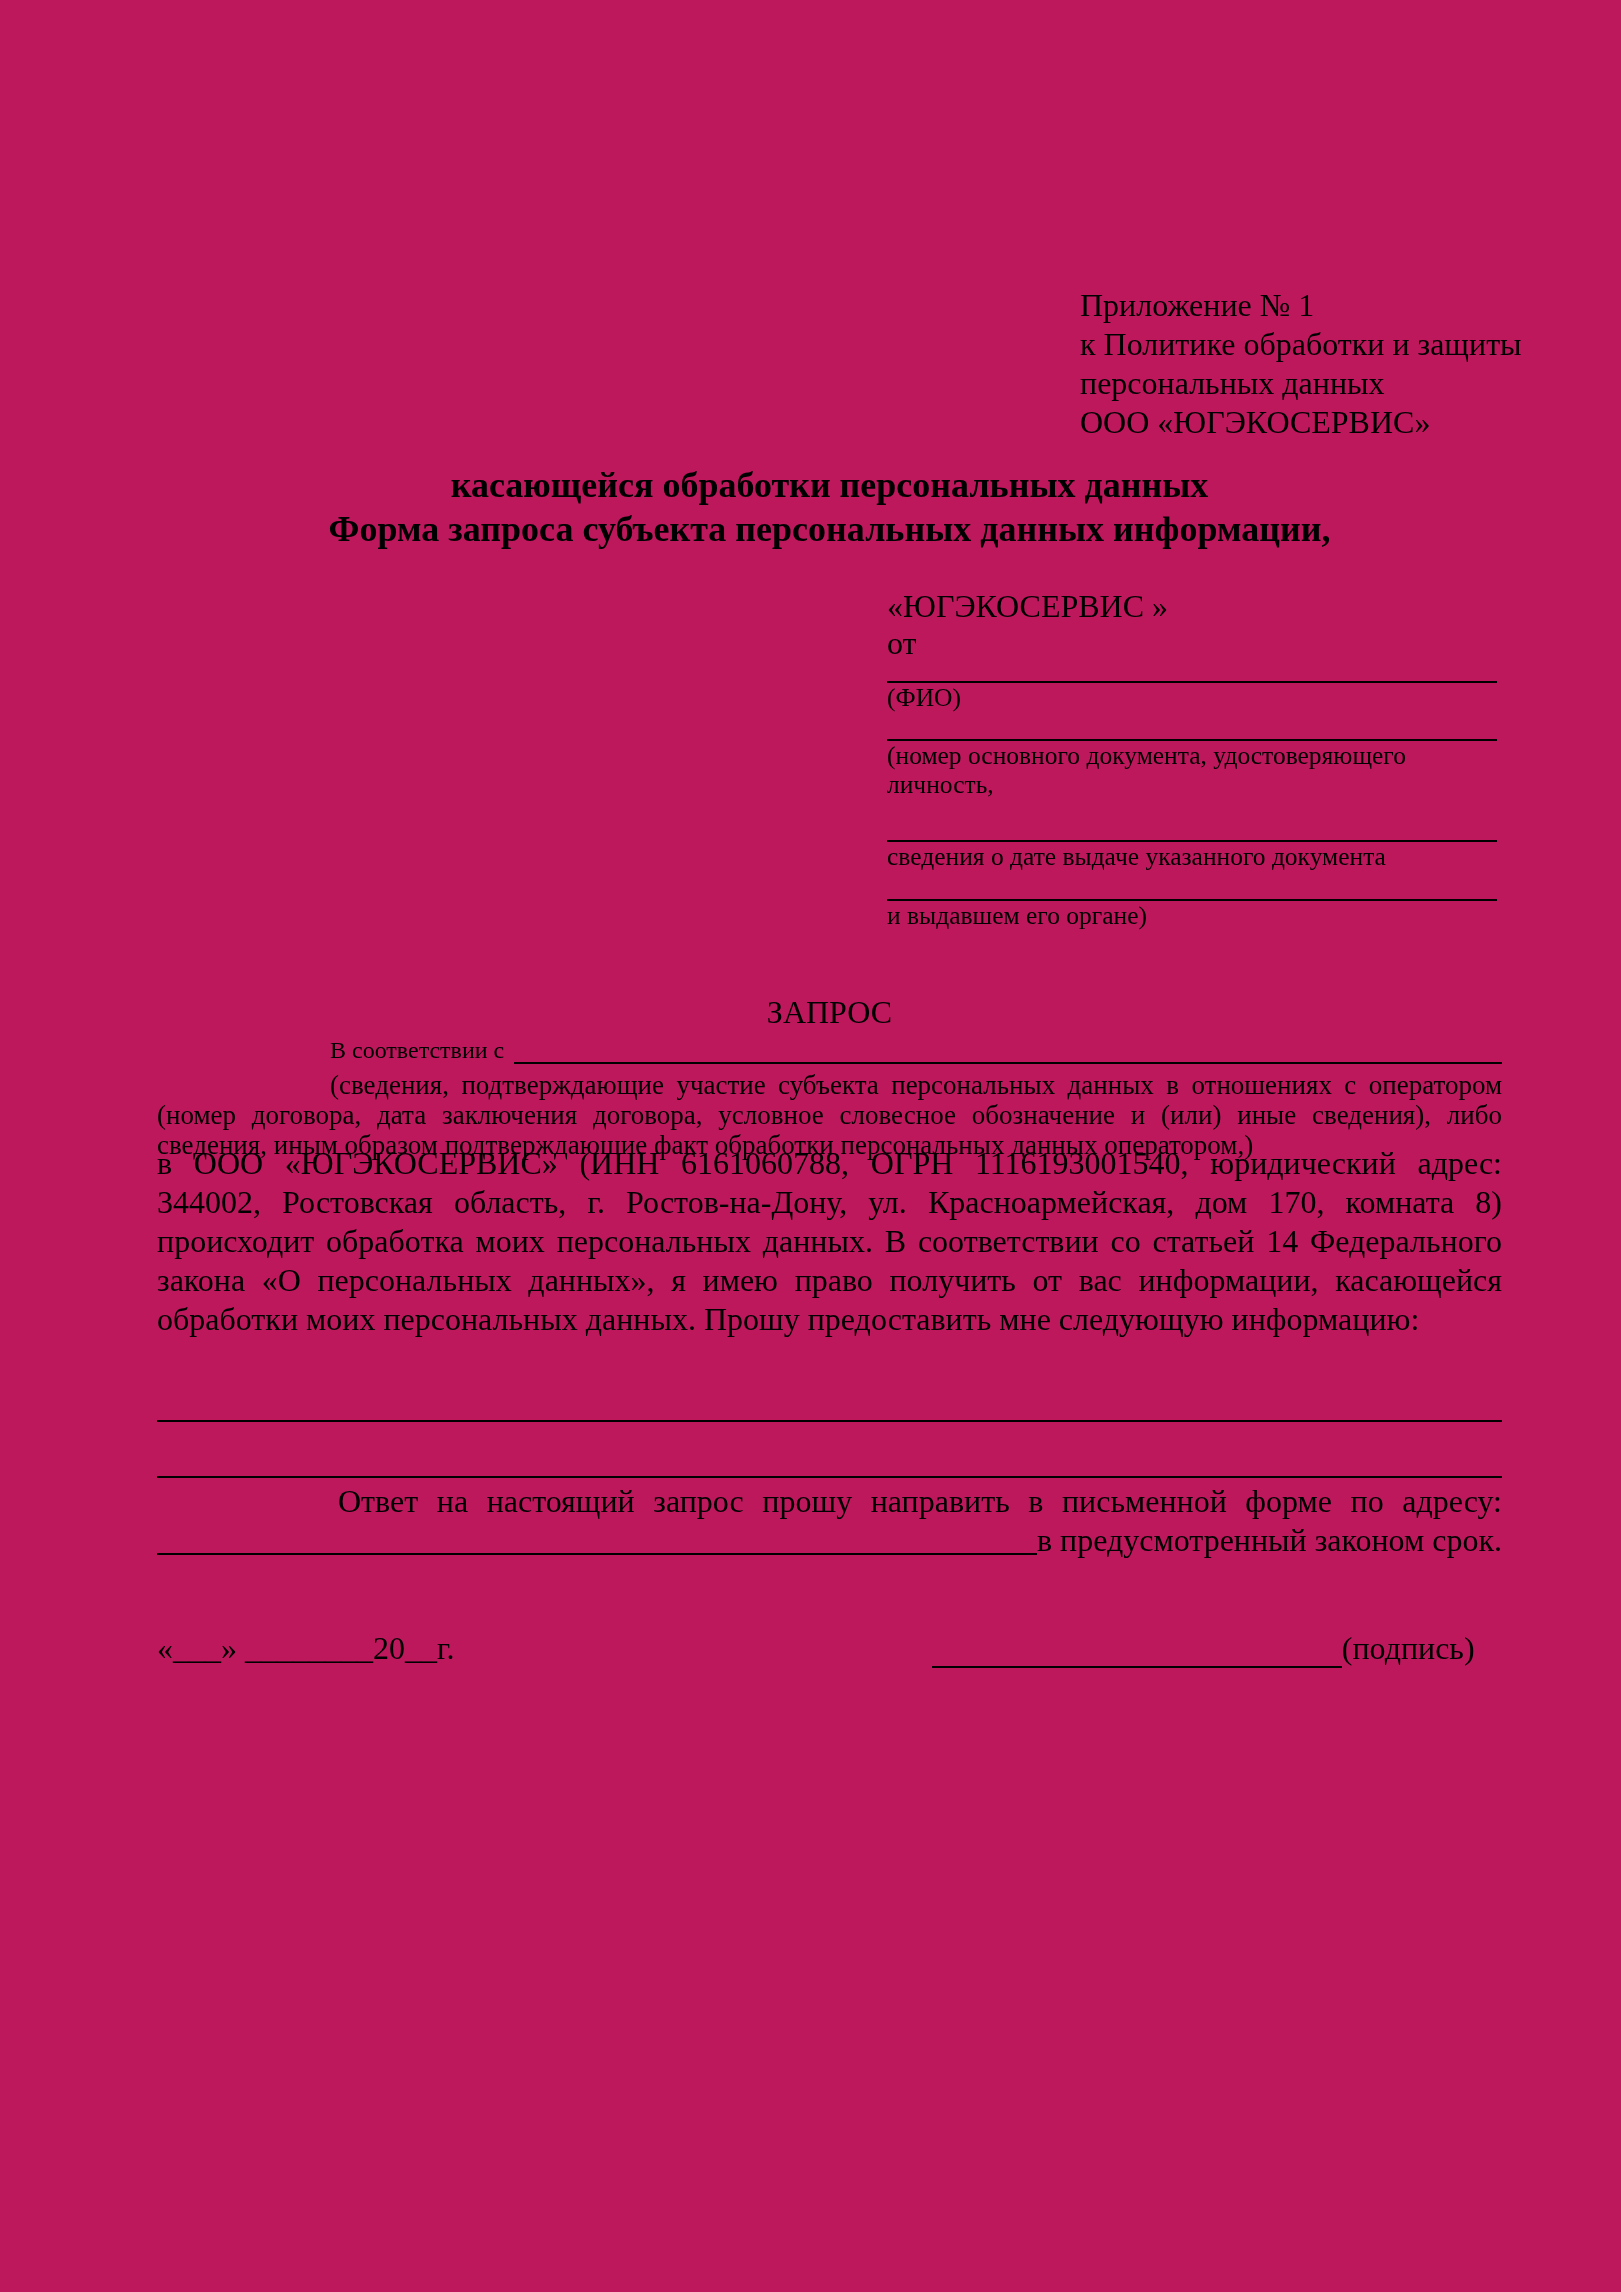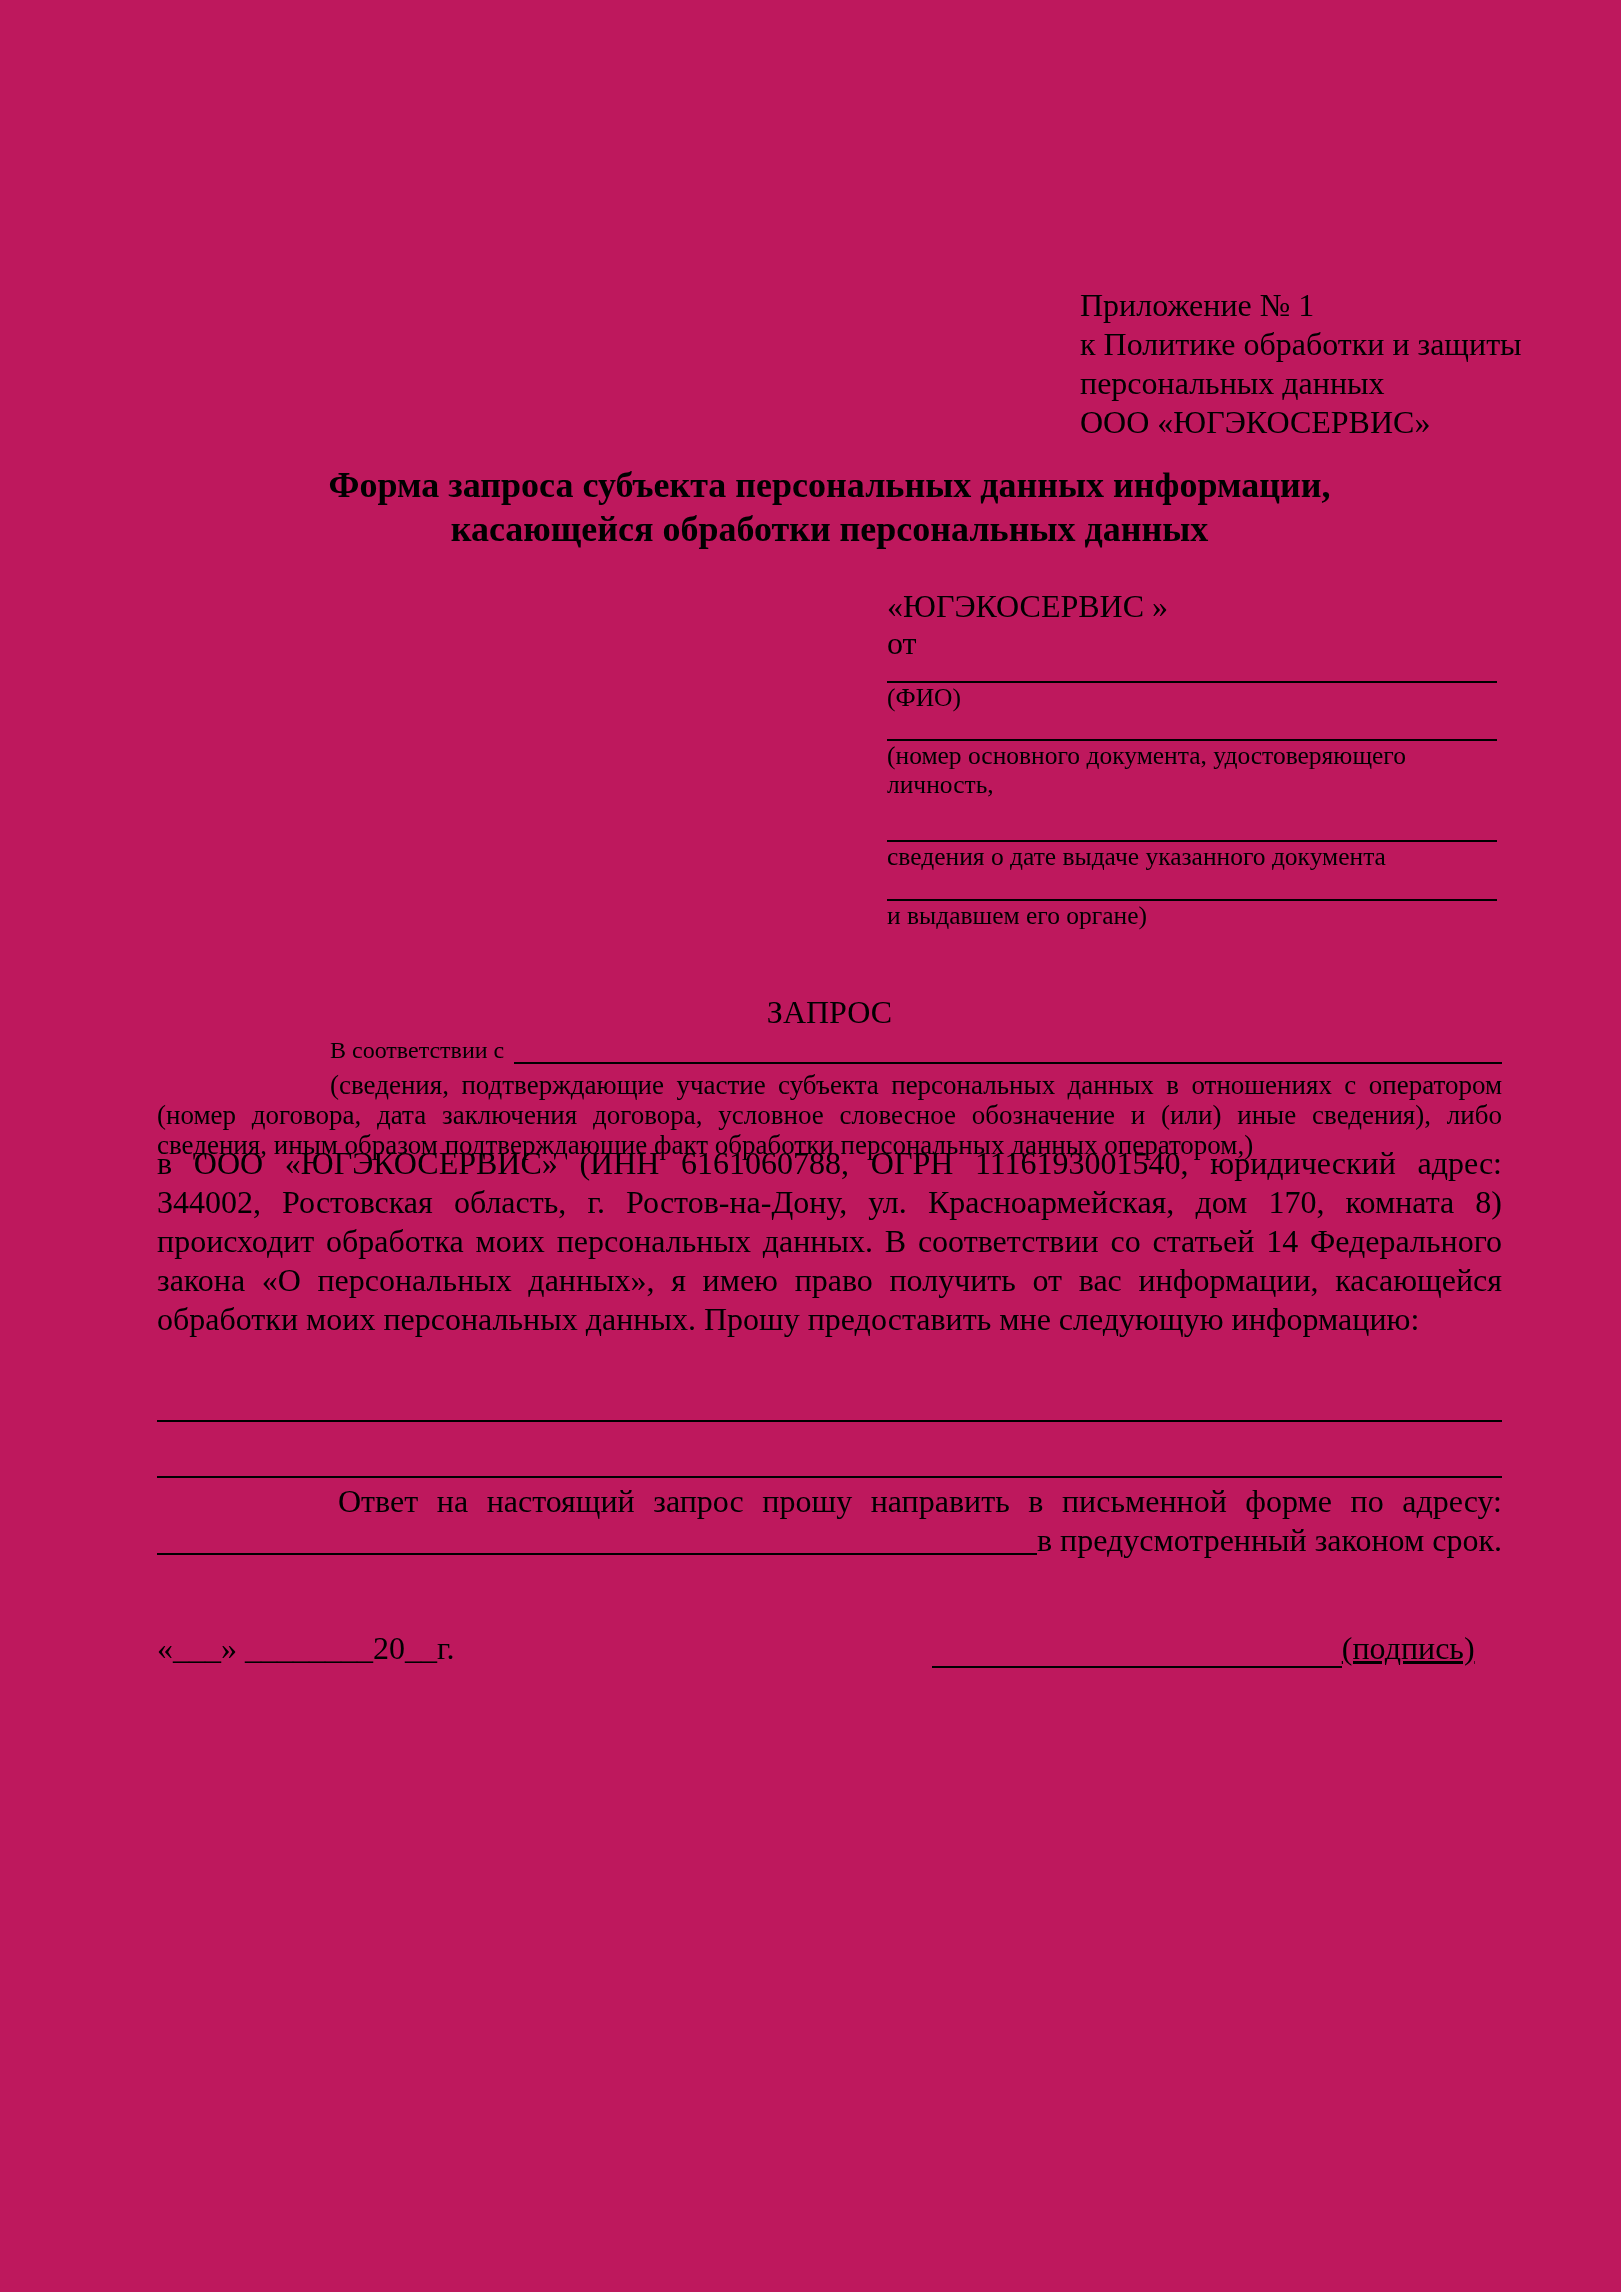--- a/index.html
+++ b/index.html
@@ -127,39 +127,39 @@
     position: absolute;
     left: 157px;
     top: 1629px;
     width: 1345px;
     display: flex;
     justify-content: space-between;
     align-items: flex-end;
     font-size: 32px;
     line-height: 39px;
   }
-  .sig-group { display: flex; align-items: flex-end; padding-right: 27.4px; text-decoration: underline; }
+  .sig-group { display: flex; align-items: flex-end; padding-right: 27.4px; }
   .sig-line { width: 410px; height: 37px; border-bottom: 2px solid #000; }
   .nowrap { white-space: nowrap; }
 </style>
 </head>
 <body>
 
 <div class="page">
 
   <div class="appendix">
     <div>Приложение № 1</div>
     <div>к Политике обработки и защиты</div>
     <div>персональных данных</div>
     <div>ООО «ЮГЭКОСЕРВИС»</div>
   </div>
 
   <div class="doc-title">
+    <div>касающейся обработки персональных данных</div>
     <div>Форма запроса субъекта персональных данных информации,</div>
-    <div>касающейся обработки персональных данных</div>
   </div>
 
   <div class="addressee">
     <div>«ЮГЭКОСЕРВИС »</div>
     <div>от</div>
     <div class="fill-line f1"></div>
     <div class="small-caption">(ФИО)</div>
     <div class="fill-line f2"></div>
     <div class="small-caption">(номер основного документа, удостоверяющего личность,</div>
     <div class="fill-line f3"></div>

